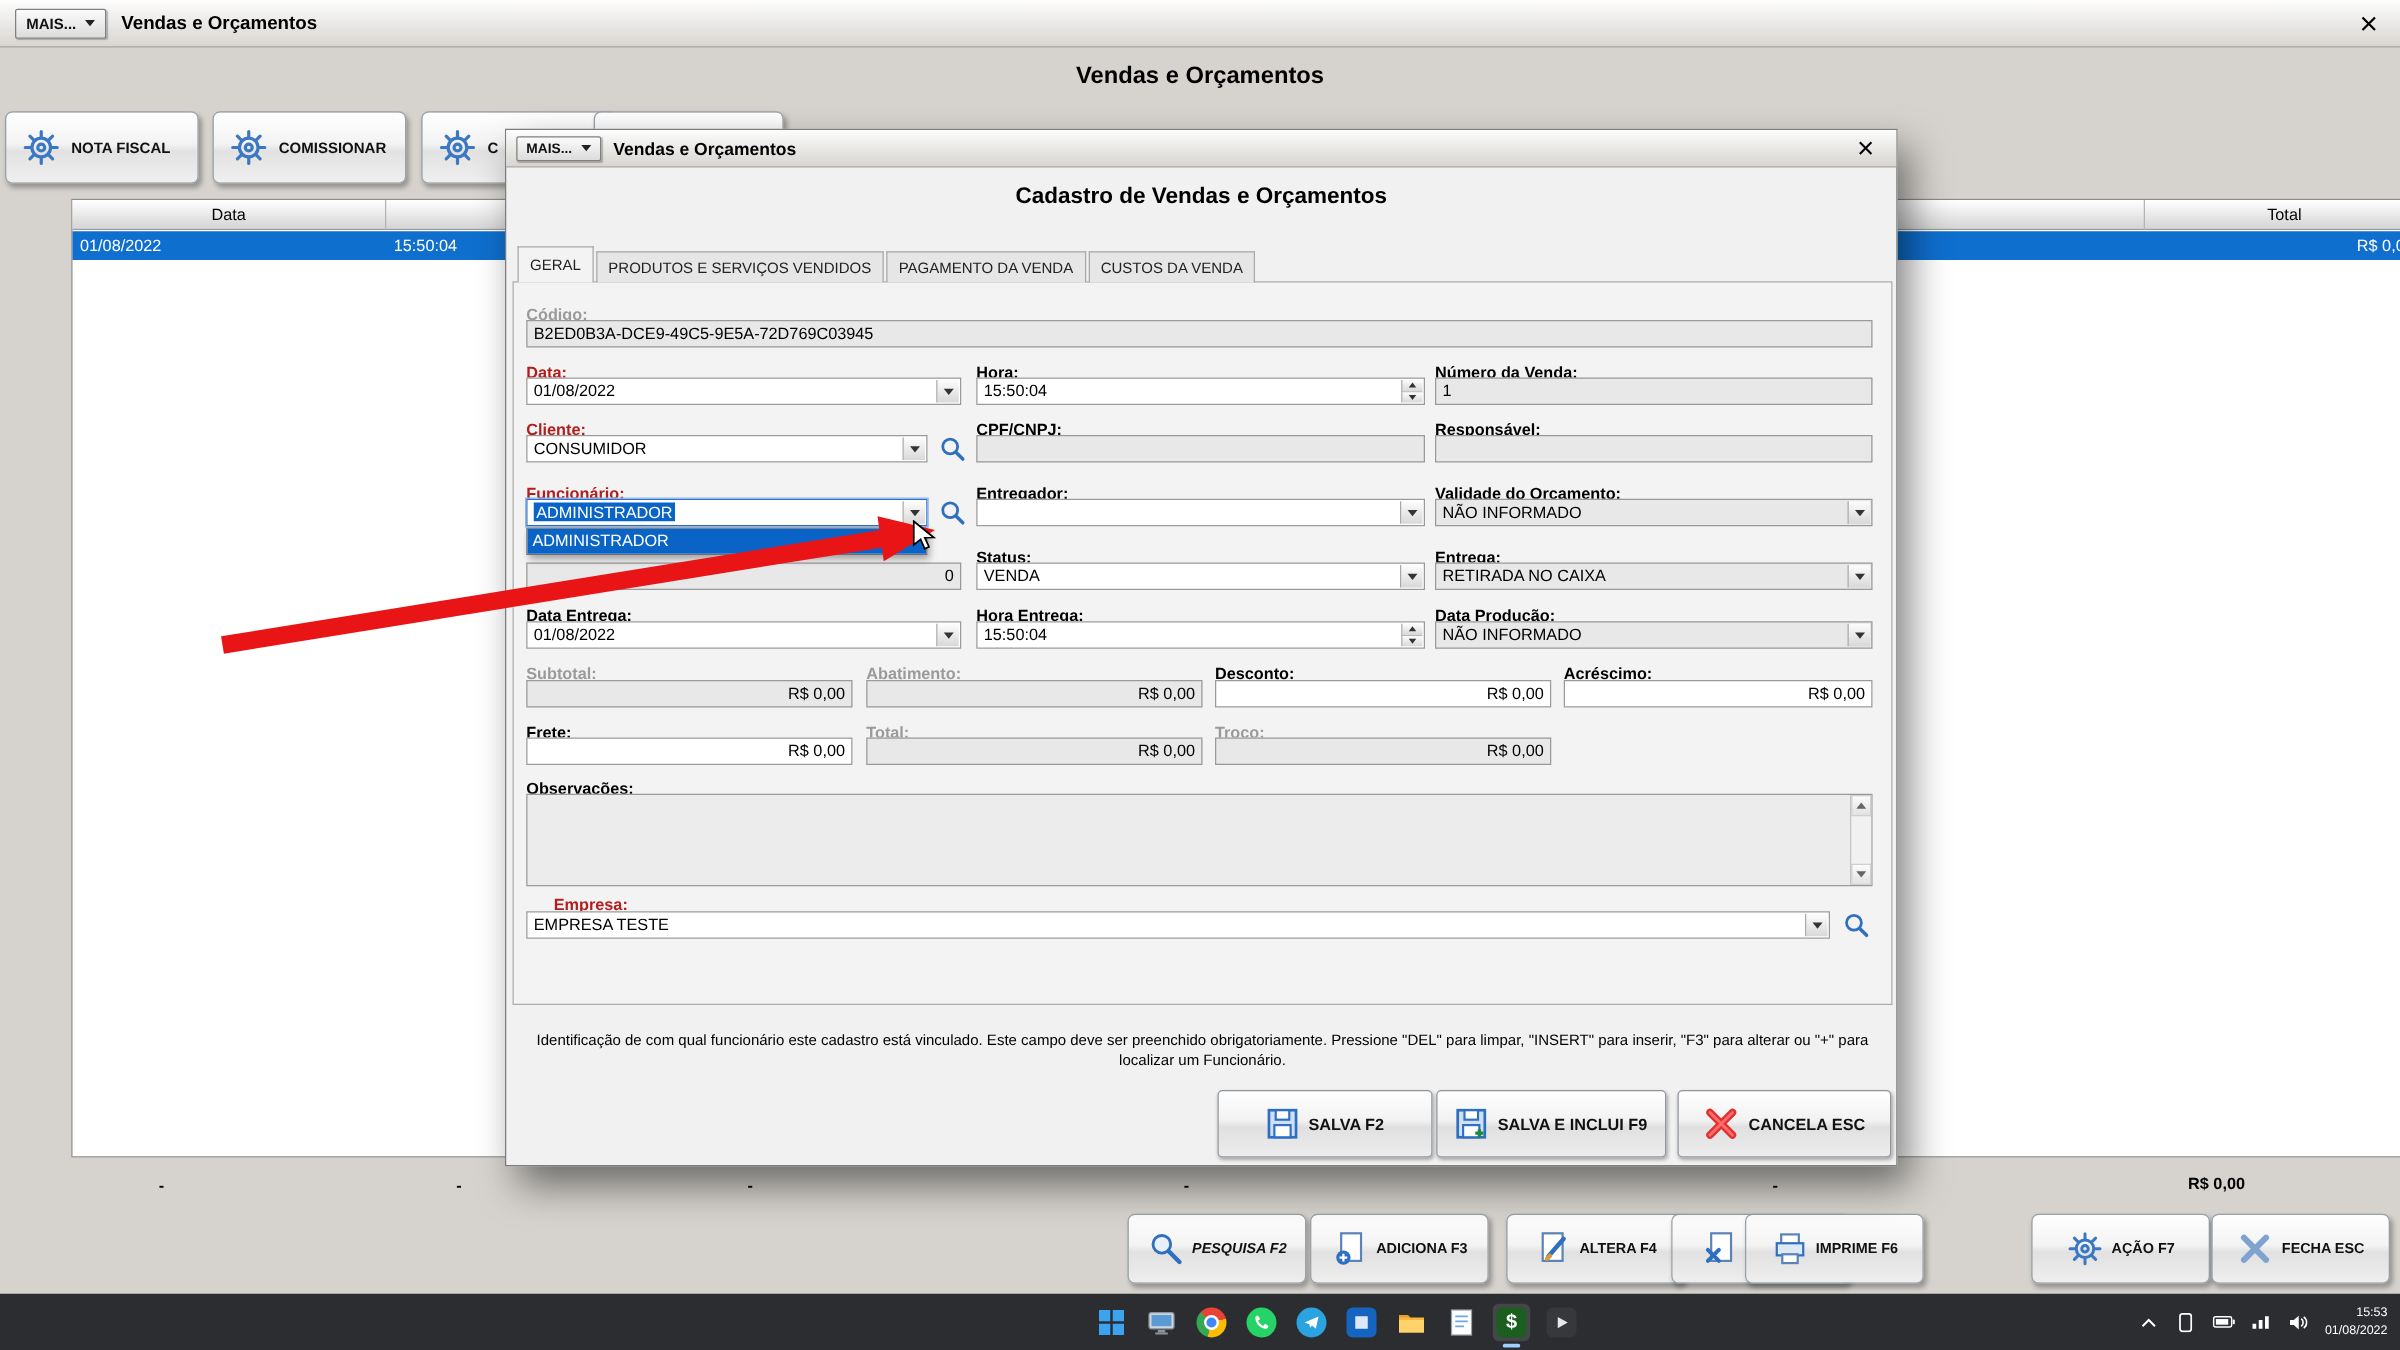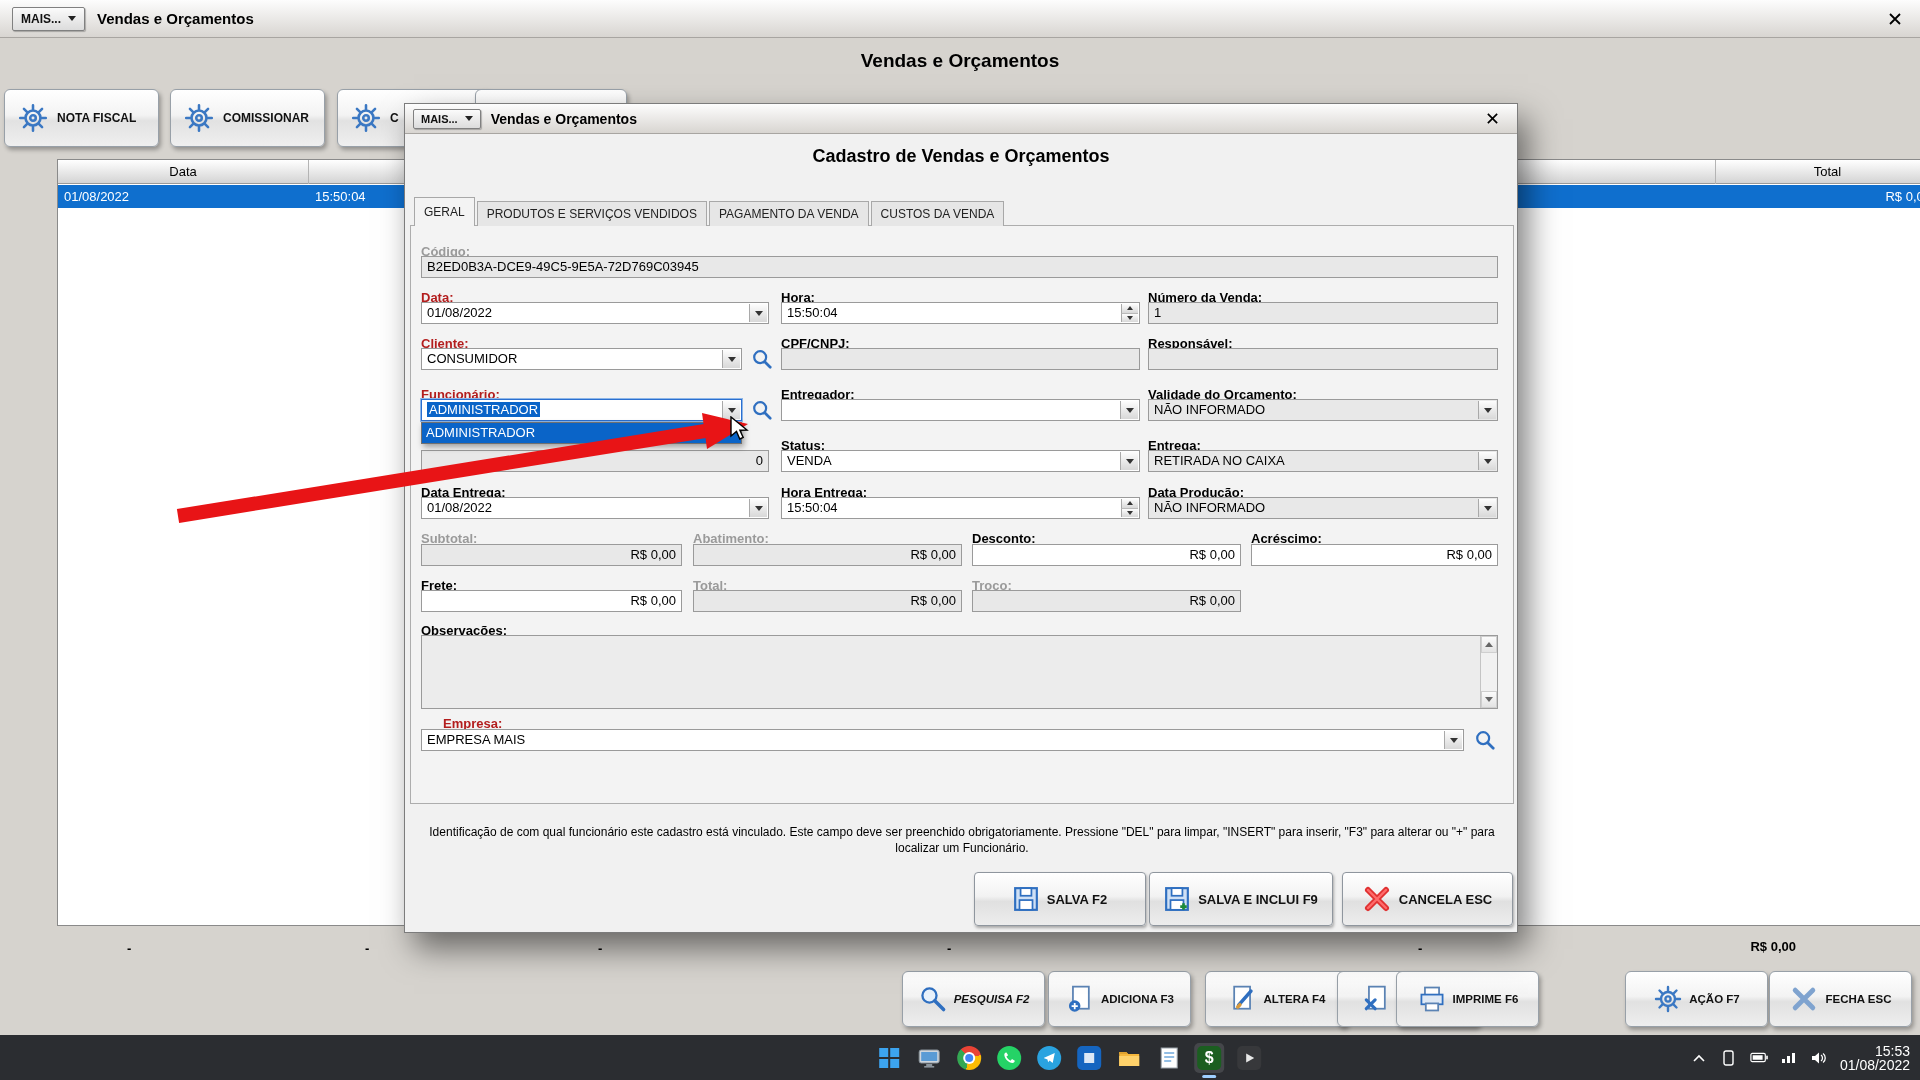--- a/index.html
+++ b/index.html
@@ -77,21 +77,21 @@
   .tk-ic{width:30px;height:30px;border-radius:5px;display:flex;align-items:center;justify-content:center;position:relative;}
   .tk-ic.active{background:rgba(255,255,255,.12);}
   .tk-ic.active::after{content:"";position:absolute;bottom:-5px;left:8px;right:8px;height:3px;border-radius:2px;background:#9fd0ff;}
   .chrome-ic{width:24px;height:24px;border-radius:50%;background:conic-gradient(from -45deg,#ea4335 0 120deg,#fbbc05 0 240deg,#34a853 0 360deg);position:relative;}
   .chrome-ic::before{content:"";position:absolute;inset:6px;border-radius:50%;background:#fff;}
   .chrome-ic::after{content:"";position:absolute;inset:8px;border-radius:50%;background:#4285f4;}
   .circle-ic{width:24px;height:24px;border-radius:50%;display:flex;align-items:center;justify-content:center;}
   .sq-ic{width:24px;height:24px;border-radius:5px;display:flex;align-items:center;justify-content:center;}
   .tray{position:absolute;right:10px;display:flex;align-items:center;gap:12px;color:#fff;}
   .tray-ic{display:flex;align-items:center;justify-content:center;width:18px;height:18px;}
-  .clock{font-size:14px;line-height:14px;text-align:right;color:#fff;}
+  .clock{font-size:10px;line-height:14px;text-align:right;color:#fff;}
 
   .overlay-svg{position:absolute;left:0;top:0;z-index:20;pointer-events:none;}
 </style>
 </head>
 <body>
 
 <div id="screen">
 
   <div class="titlebar" style="top:0;">
     <span class="btn3d">
@@ -390,21 +390,21 @@
             <i class="tri-up"></i>
           </div>
         <div class="vs-btn" style="bottom:0;">
             <i class="tri-dn"></i>
           </div>
       </div>
     </div>
 
     <span class="flabel req" style="left:16px;top:612px;padding-left:22px;">Empresa:</span>
     <div class="tb combo" style="left:16px;top:625px;width:1043px;">
-      <span>EMPRESA MAIS</span>
+      <span>EMPRESA TESTE</span>
       <span class="arrowbox">
           <i class="car"></i>
         </span>
     </div>
     <span class="search-btn" style="left:1066px;top:624px;">
       <svg width="22" height="22" viewBox="0 0 24 24">
           <circle cx="10" cy="10" r="6.5" fill="none" stroke="#2f6fc0" stroke-width="2.4"></circle>
           <line x1="15" y1="15" x2="21" y2="21" stroke="#2f6fc0" stroke-width="3" stroke-linecap="round"></line>
         </svg>
     </span>

